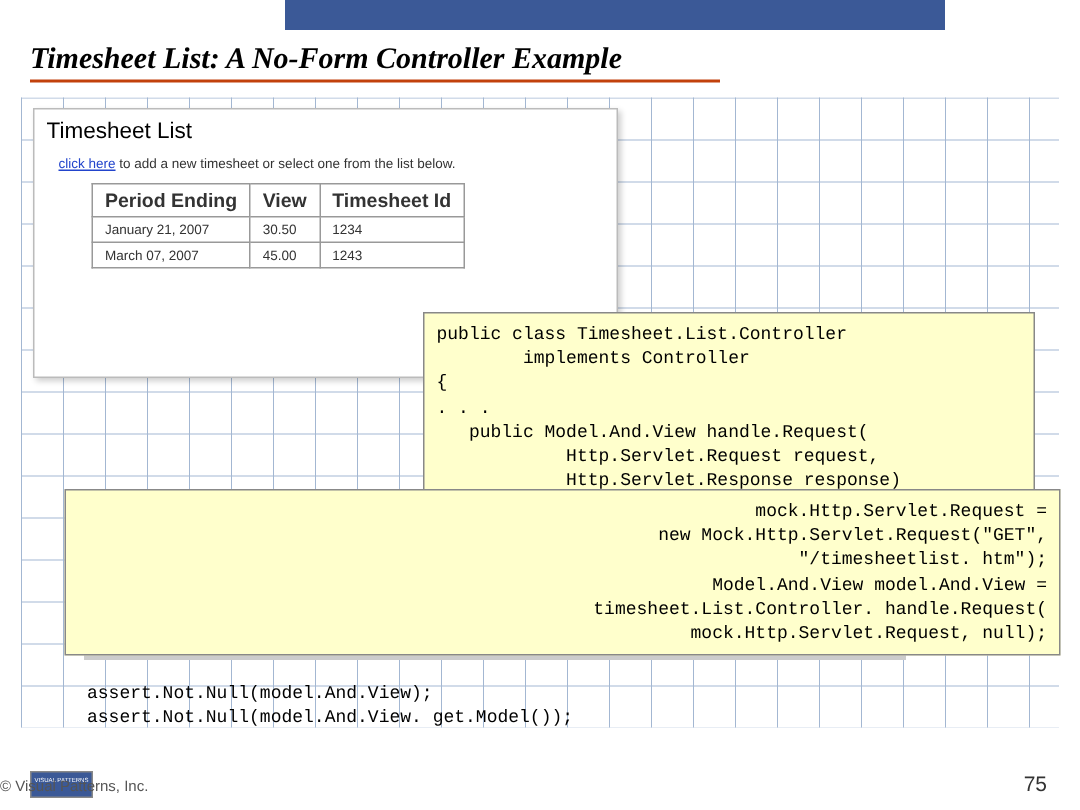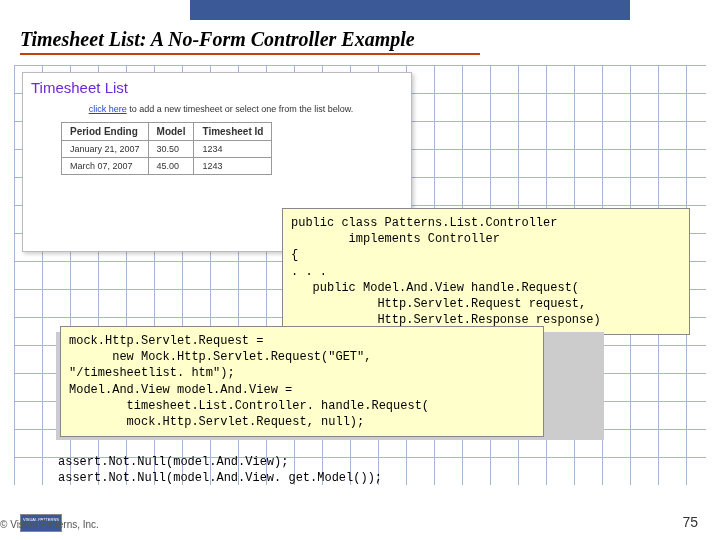--- a/index.html
+++ b/index.html
@@ -44,42 +44,41 @@
     width: 390px; height: 180px;
     background: #fff;
     border: 1px solid #bbb;
     box-shadow: 2px 2px 4px rgba(0,0,0,0.2);
     padding: 6px 8px;
     font-size: 10px;
   }
   .screenshot-title {
     font-family: Arial, sans-serif;
     font-size: 15px;
-    color: #6d28d9;
+    color: #000000;
     margin-bottom: 8px;
   }
   .screenshot-sub {
     font-size: 9px;
     color: #333;
     margin: 6px 0 8px 8px;
-    text-align: center;
   }
   .screenshot-sub .link { color: #2244cc; text-decoration: underline; }
   .ts-table {
     border-collapse: collapse;
     margin-left: 30px;
     font-size: 9px;
     color: #333;
   }
   .ts-table th, .ts-table td {
     border: 1px solid #999;
     padding: 3px 8px;
     text-align: left;
   }
-  .ts-table th { font-weight: bold; font-size: 10px; }
+  .ts-table th { font-weight: bold; font-size: 13px; }
   .code-box {
     position: absolute;
     background: #ffffcc;
     border: 1px solid #888;
     font-family: "Courier New", monospace;
     font-size: 12px;
     line-height: 1.35;
     white-space: pre;
     padding: 6px 8px;
     color: #000;
@@ -88,22 +87,23 @@
     top: 208px; left: 282px;
     width: 408px;
   }
   .code2-shadow {
     position: absolute;
     top: 332px; left: 56px;
     width: 548px; height: 108px;
     background: #ccc;
   }
   .code2 {
-    top: 326px; left: 60px;
-    width: 484px;
+    top: 326px; left: 43px;
+    width: 664px;
+    text-align: right;
   }
   .code3 {
     top: 448px; left: 50px;
     width: 548px;
     border: none;
     background: transparent;
   }
   .footer-logo {
     position: absolute;
     bottom: 8px; left: 20px;
@@ -143,38 +143,38 @@
 
 <div class="screenshot-box">
   <div class="screenshot-title">Timesheet List</div>
   <div class="screenshot-sub">
     <span class="link">click here</span><span> to add a new timesheet or select one from the list below.</span>
   </div>
   <table class="ts-table">
     <tbody>
         <tr>
       <th>Period Ending</th>
-      <th>Model</th>
+      <th>View</th>
       <th>Timesheet Id</th>
     </tr>
     <tr>
       <td>January 21, 2007</td>
       <td>30.50</td>
       <td>1234</td>
     </tr>
     <tr>
       <td>March 07, 2007</td>
       <td>45.00</td>
       <td>1243</td>
     </tr>
   </tbody>
     </table>
 </div>
 
-<div class="code-box code1">public class Patterns.List.Controller
+<div class="code-box code1">public class Timesheet.List.Controller
         implements Controller
 {
 . . .
    public Model.And.View handle.Request(
             Http.Servlet.Request request,
             Http.Servlet.Response response)</div>
 
 <div class="code2-shadow"></div>
 <div class="code-box code2">mock.Http.Servlet.Request =
       new Mock.Http.Servlet.Request("GET",

